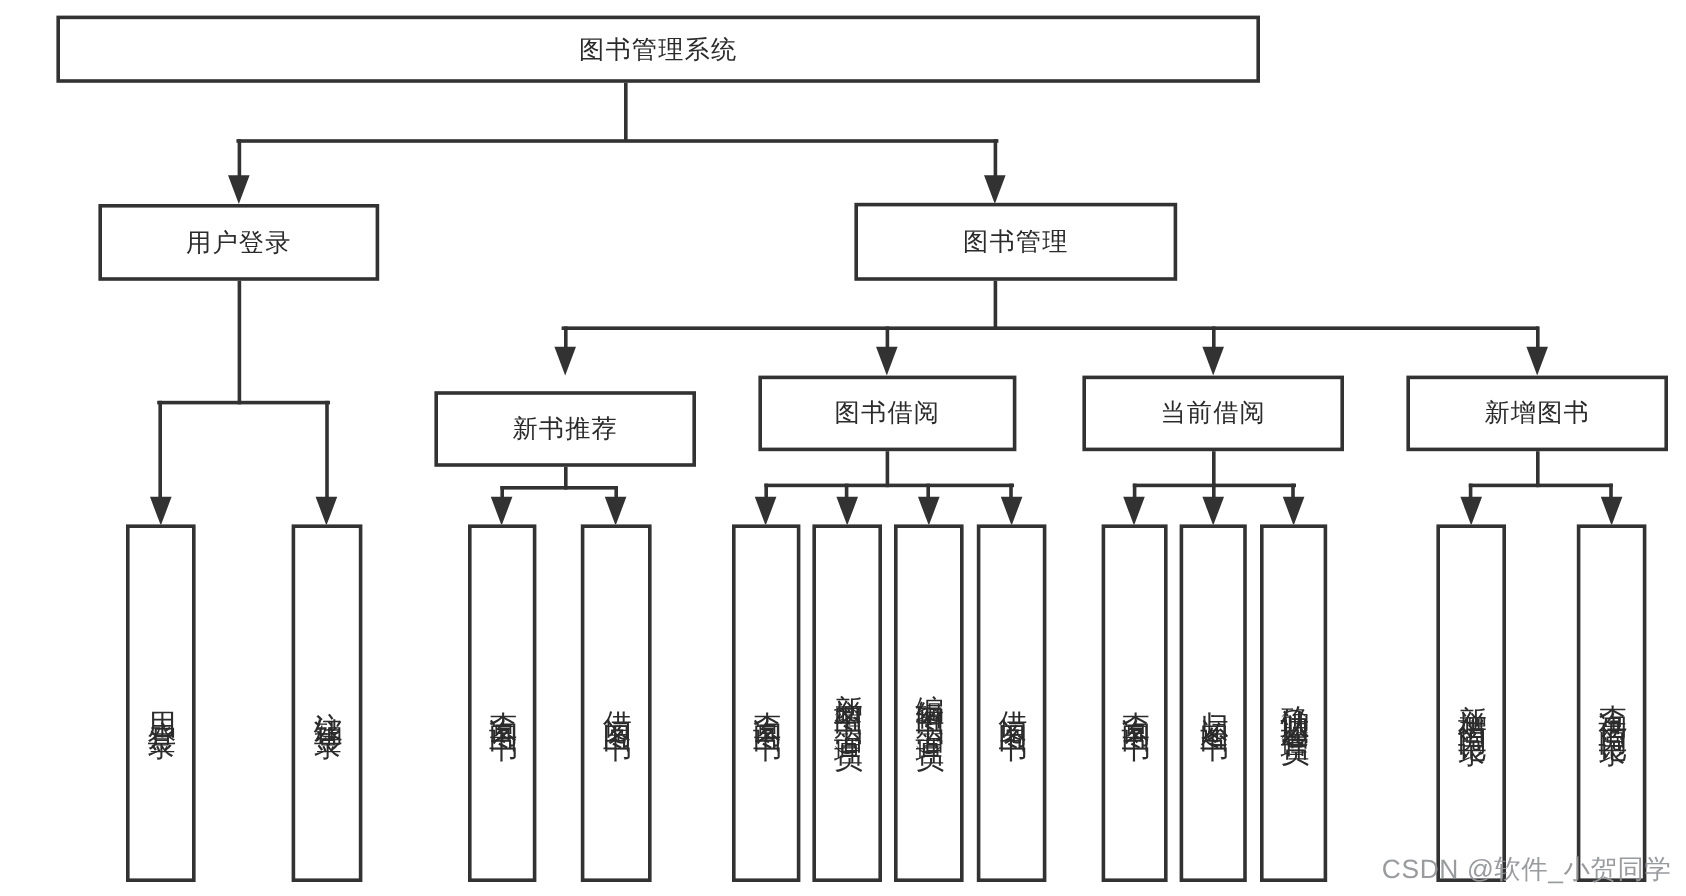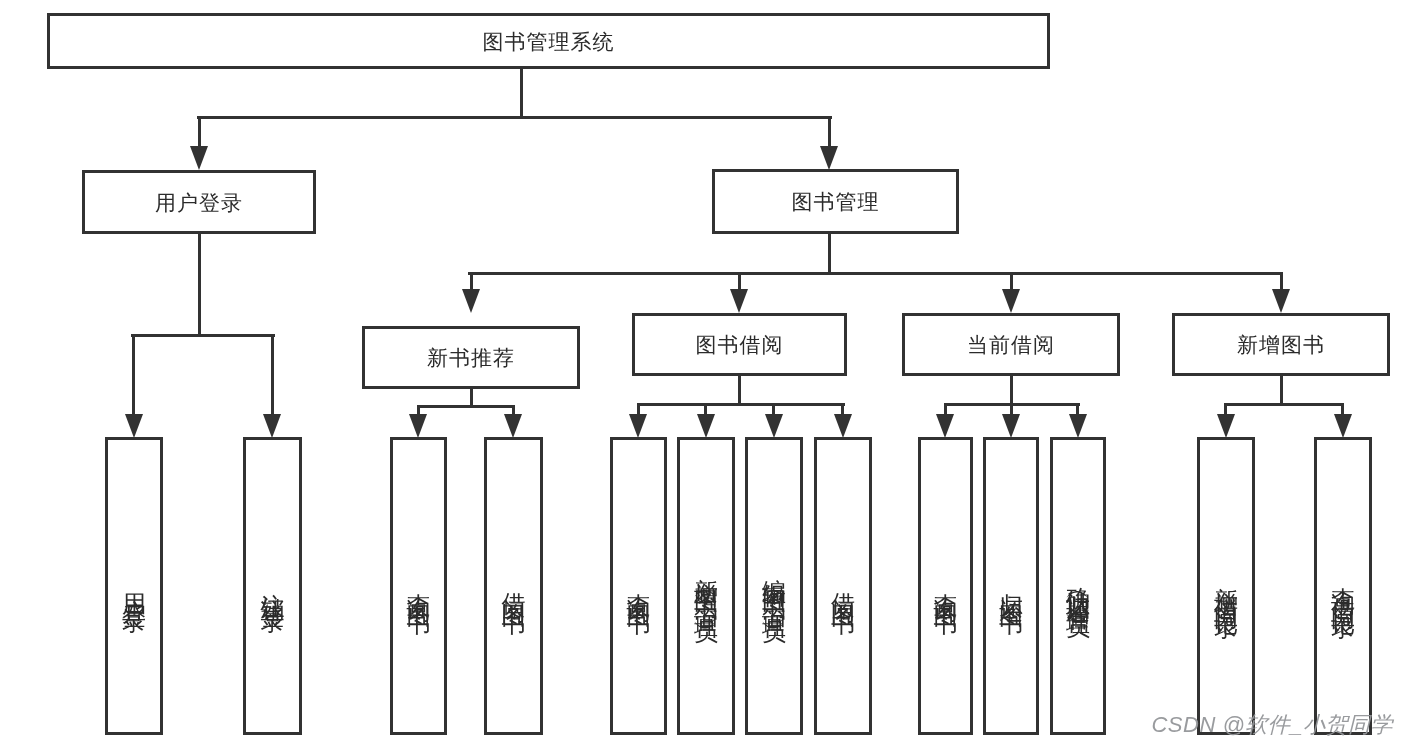--- a/index.html
+++ b/index.html
@@ -57,39 +57,38 @@
   }
   .watermark {
     position: absolute;
     top: 710px;
     right: 12px;
     font-size: 22px;
     color: rgba(148, 150, 153, 0.95);
     letter-spacing: 0.5px;
     z-index: 10;
     white-space: nowrap;
-    font-style: italic;
   }
 </style>
 </head>
 <body>
 
 <div id="diagram">
 
   <div class="box" style="left:20px; top:13px; width:1003px; height:56px;margin-left:27px;">图书管理系统</div>
 
   <div class="vline" style="left:520px; top:67px; height:51px;"></div>
   <div class="hline" style="left:197px; top:116px; width:635px;"></div>
   <div class="vline" style="left:198px; top:116px; height:33px;"></div>
   <div class="arrow" style="left:190px; top:146px;"></div>
   <div class="vline" style="left:828px; top:116px; height:33px;"></div>
   <div class="arrow" style="left:820px; top:146px;"></div>
 
   <div class="box" style="left:82px; top:170px; width:234px; height:64px;">用户登录</div>
-  <div class="box" style="left:712px; top:169px; width:247px; height:65px;">图书管理</div>
+  <div class="box" style="left:712px; top:169px; width:269px; height:65px;">图书管理</div>
 
   <div class="vline" style="left:198px; top:232px; height:105px;"></div>
   <div class="hline" style="left:131px; top:334px; width:144px;"></div>
   <div class="vline" style="left:132px; top:334px; height:82px;"></div>
   <div class="arrow" style="left:125px; top:414px;"></div>
   <div class="vline" style="left:271px; top:334px; height:82px;"></div>
   <div class="arrow" style="left:263px; top:414px;"></div>
 
   <div class="vline" style="left:828px; top:232px; height:43px;"></div>
   <div class="hline" style="left:468px; top:272px; width:814px;"></div>

